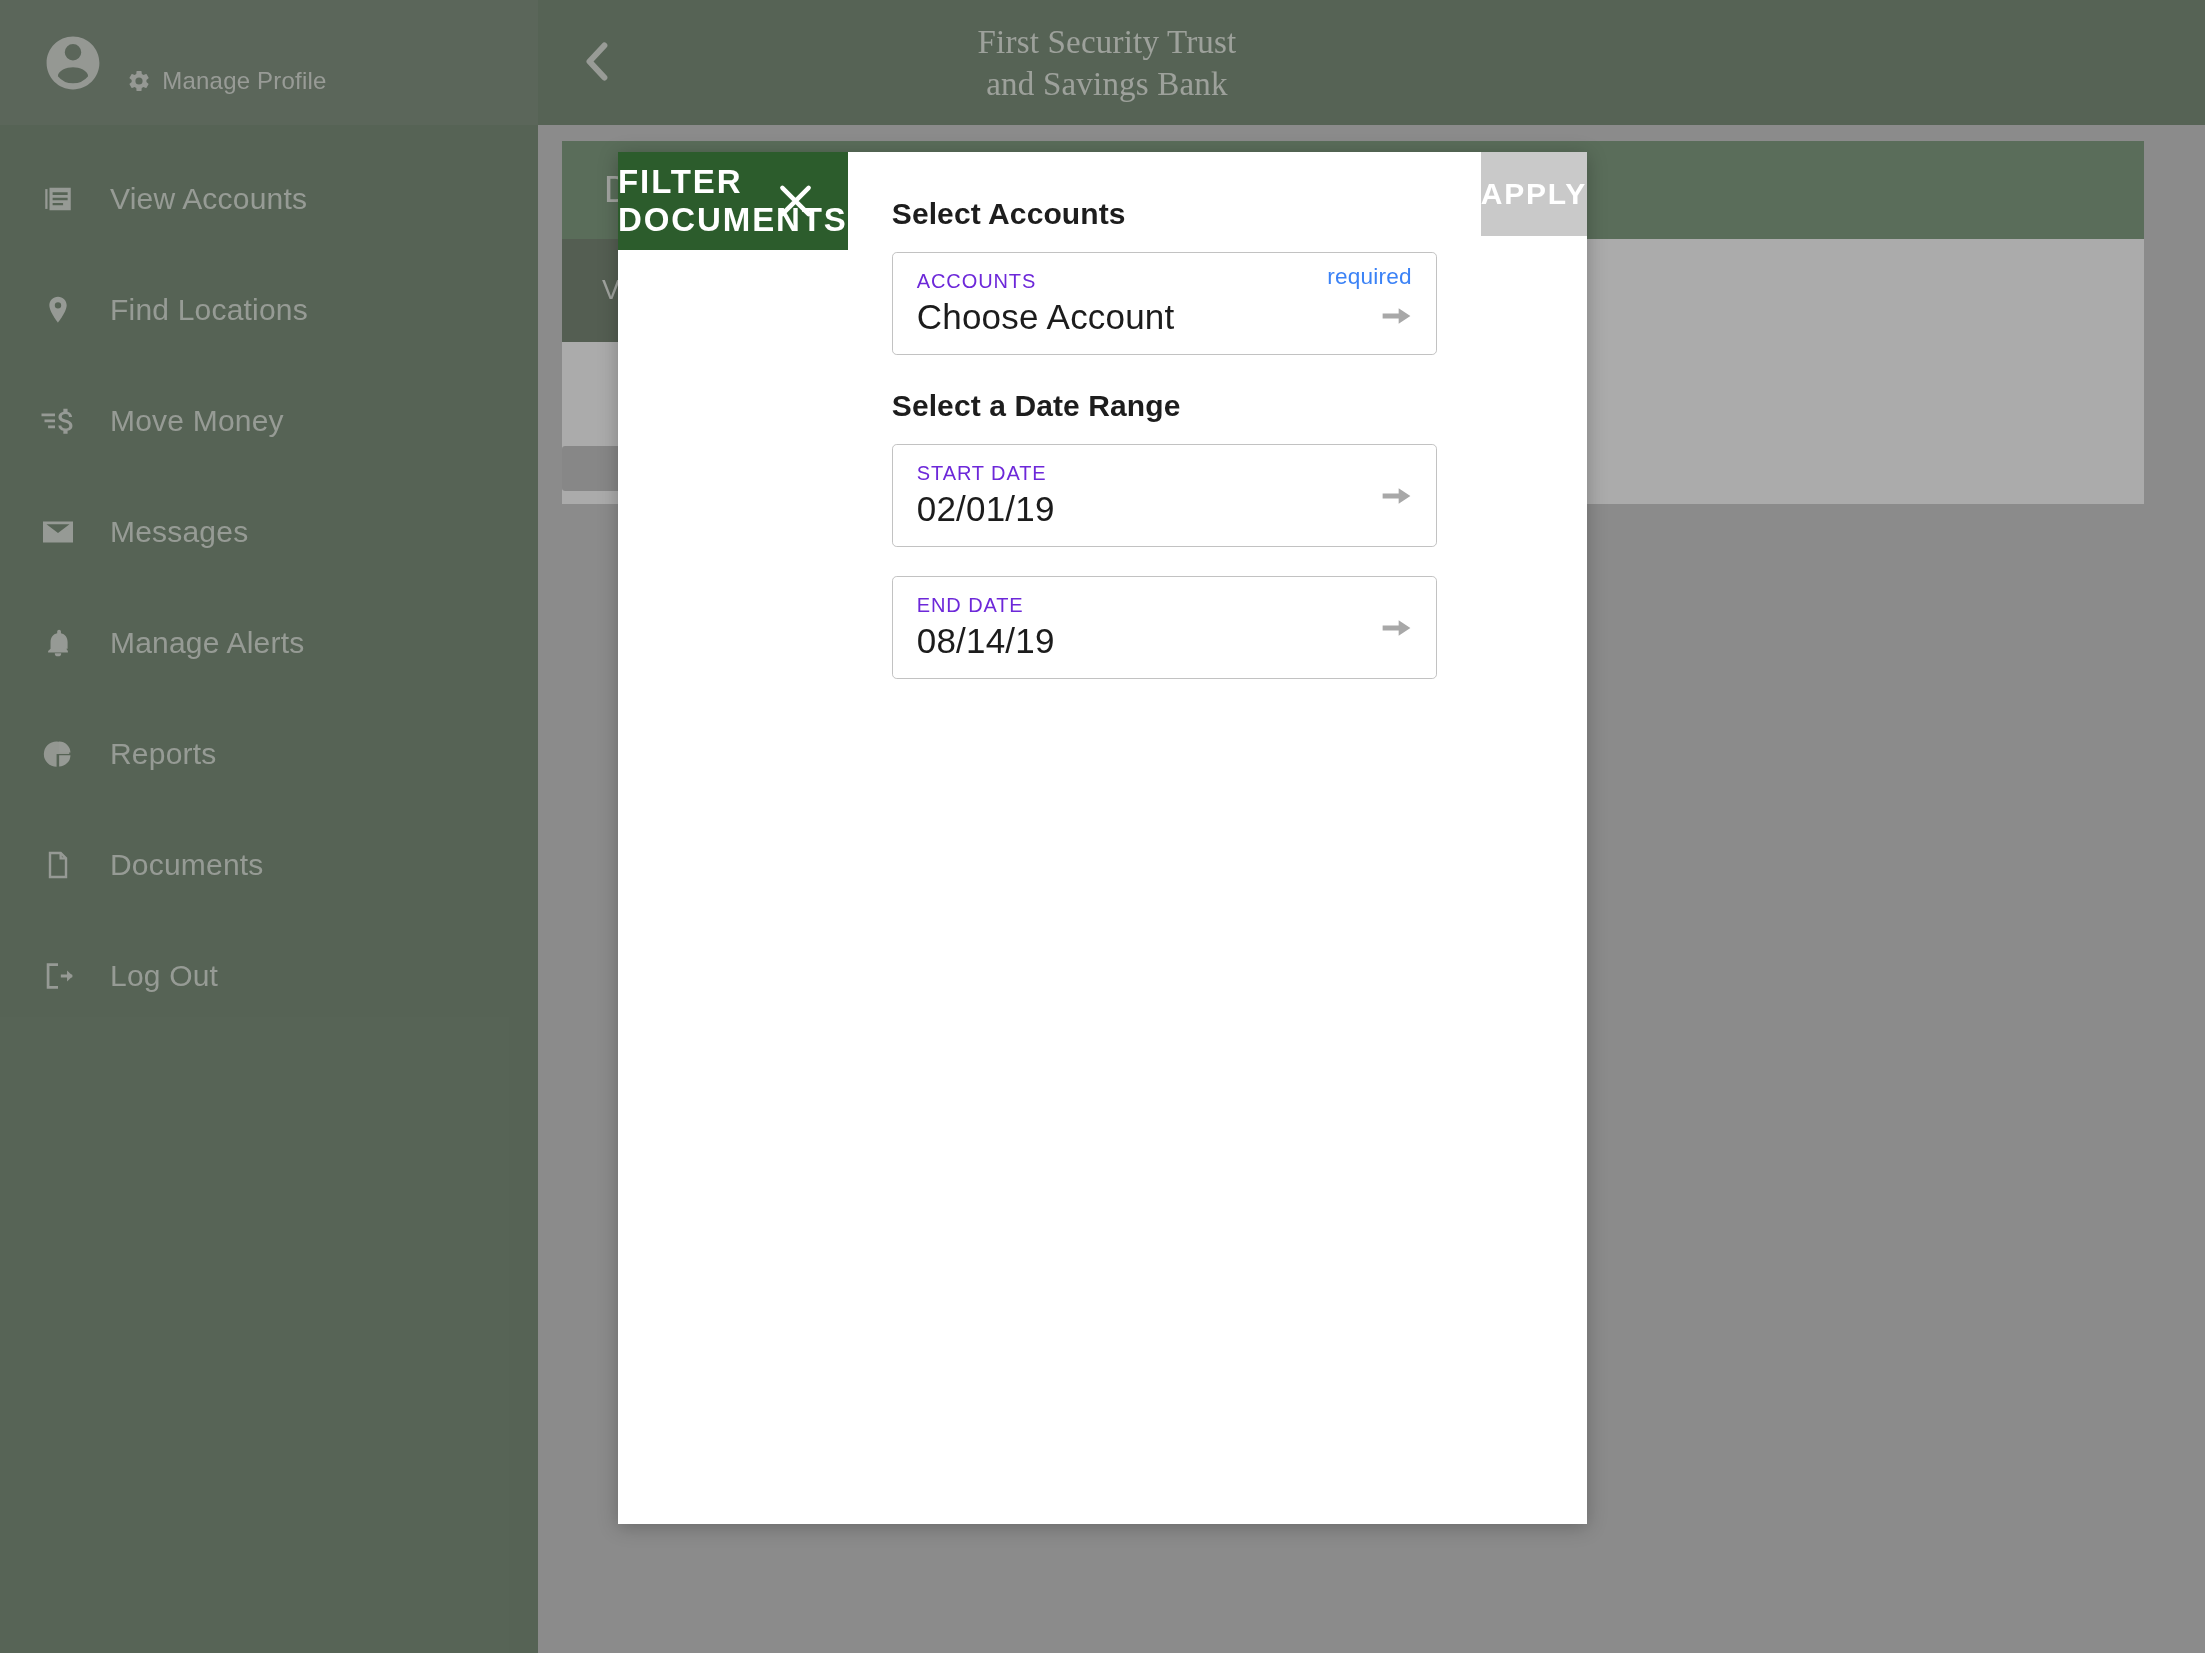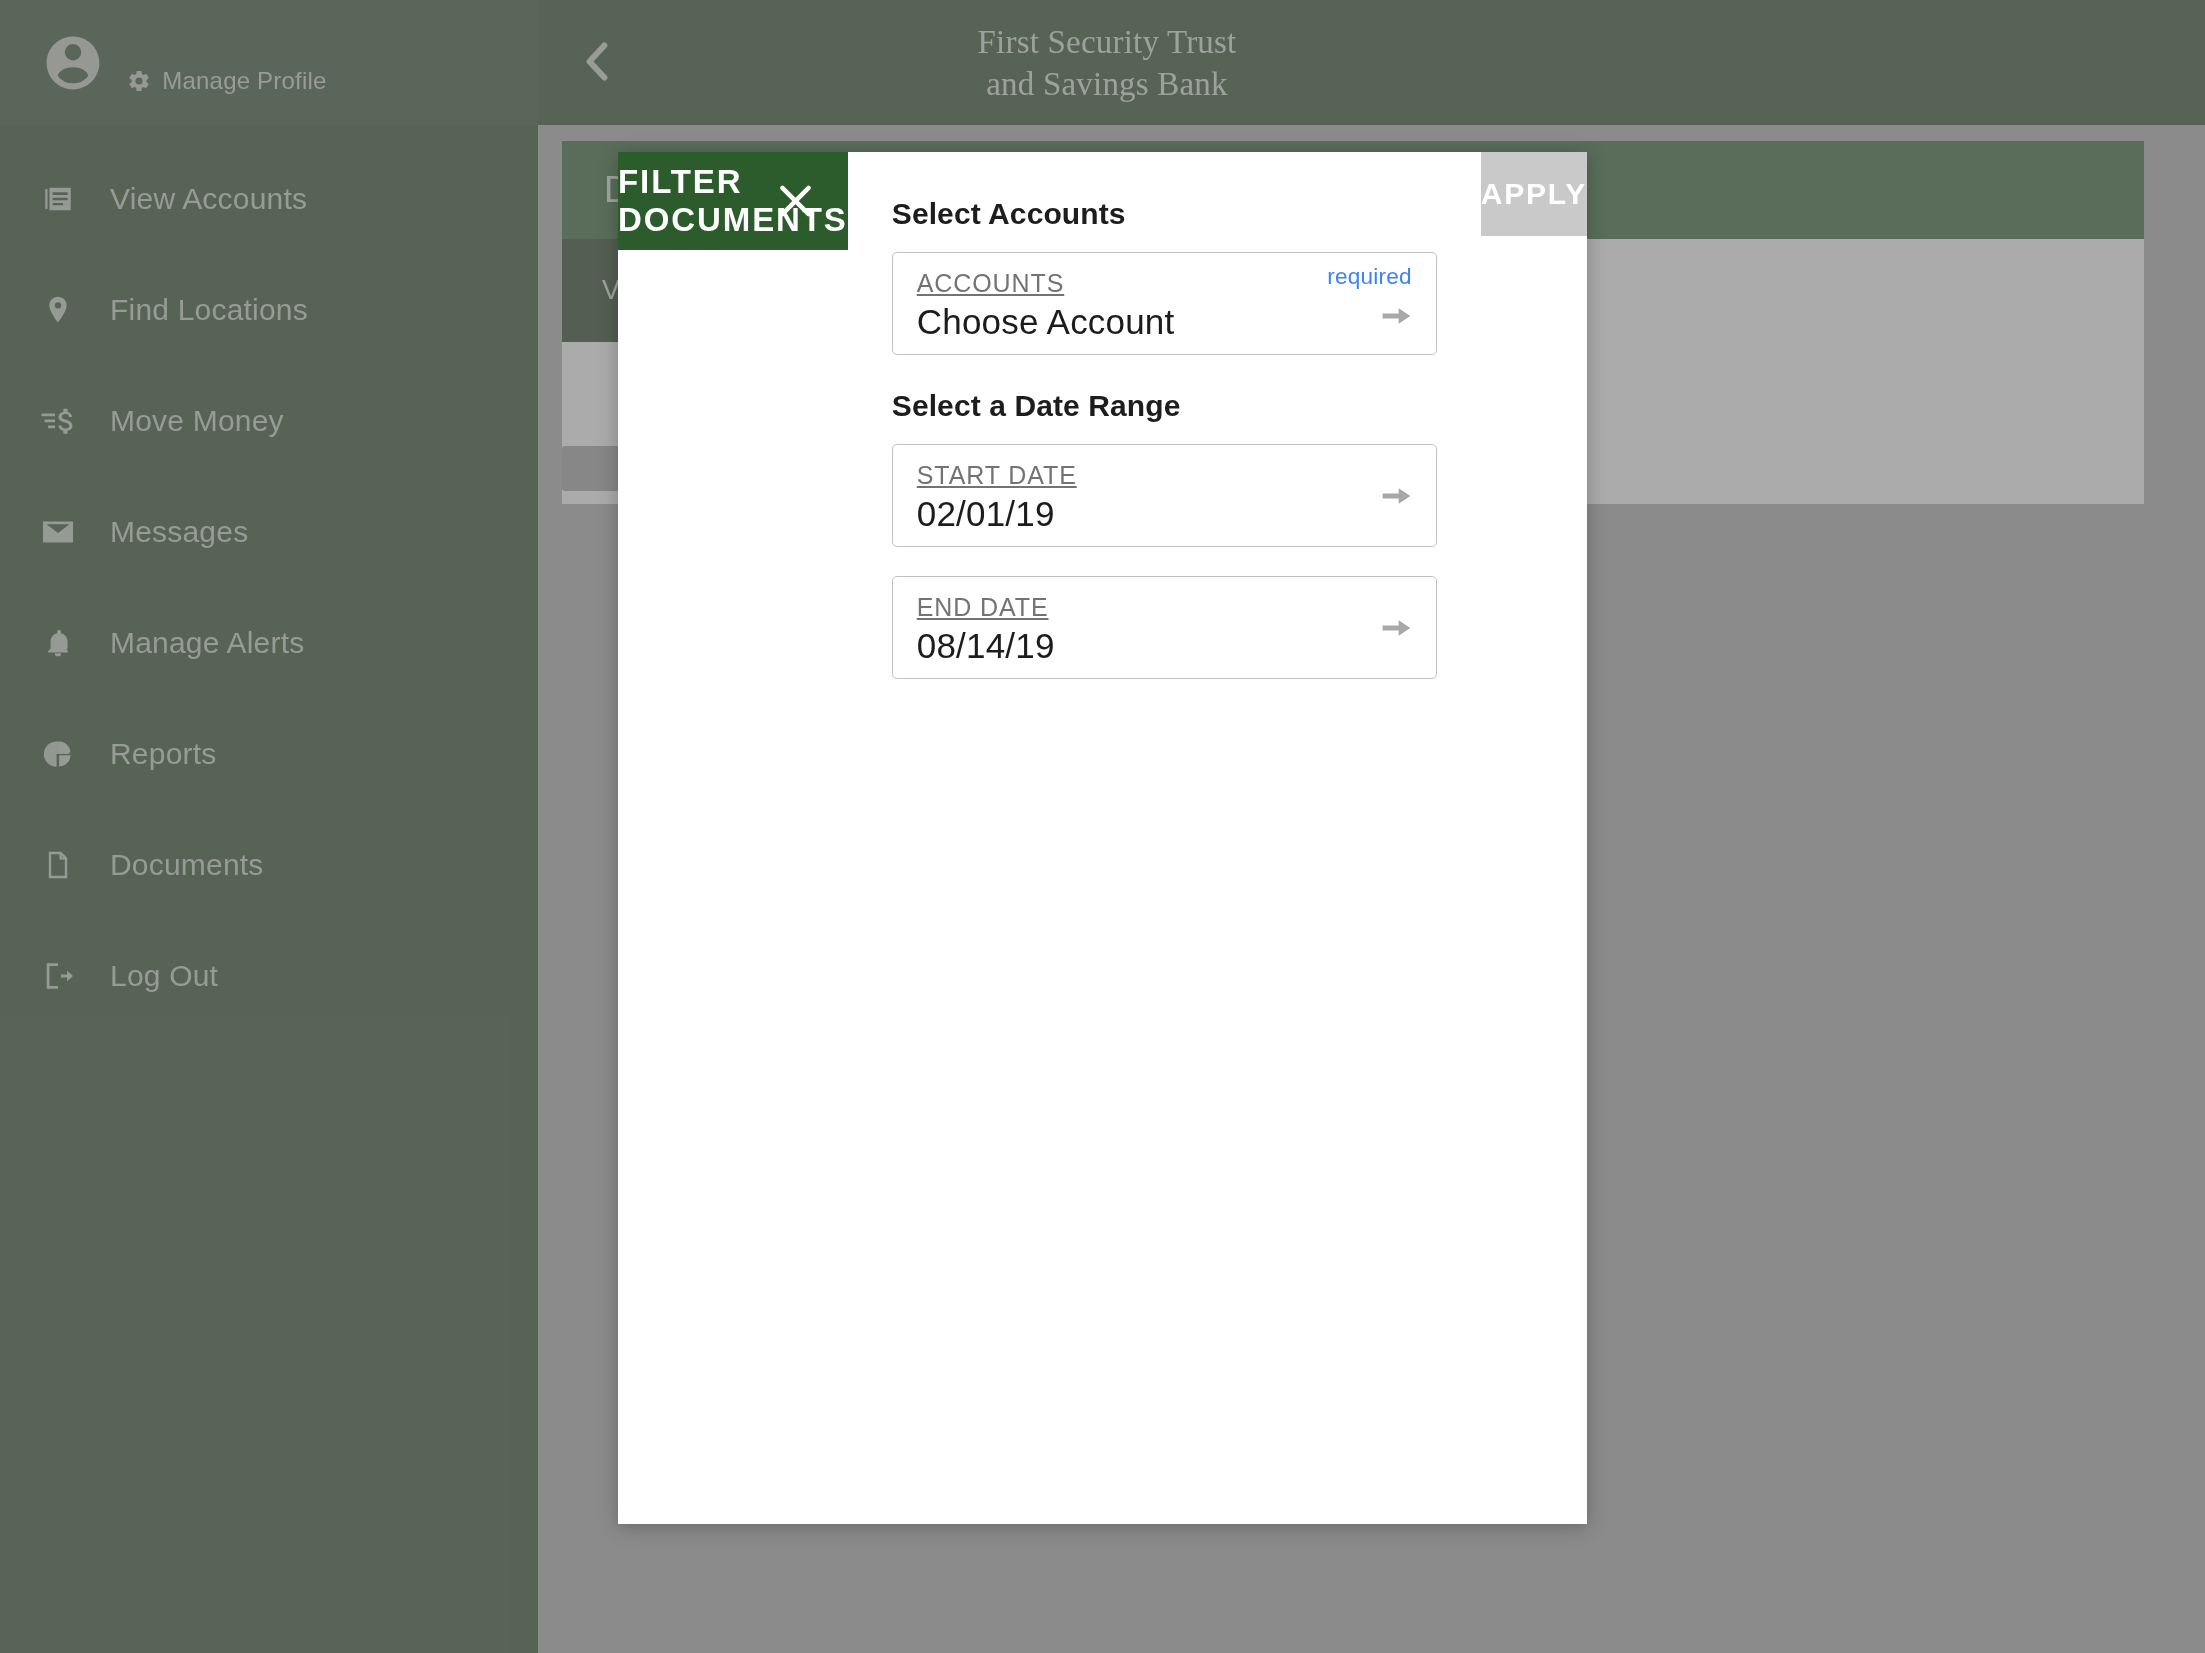--- a/index.html
+++ b/index.html
@@ -232,26 +232,25 @@
     position: relative;
     border: 1.6px solid #c2c2c2;
     border-radius: 4.8px;
     background: #ffffff;
     height: 103px;
     padding: 18px 0 0 24px;
     cursor: pointer;
     margin-bottom: 29px;
   }
   .field-caption {
-    color: #737373;
-    font-size: 25px;
+    color: #6d28d9;
+    font-size: 20px;
     letter-spacing: 0.9px;
     line-height: 1;
     margin-bottom: 8px;
-    text-decoration: underline;
   }
   .field-value {
     color: #1c1c1c;
     font-size: 35px;
     letter-spacing: 0.2px;
     line-height: 1.05;
   }
   .field-required {
     position: absolute;
     right: 24px; top: 11.3px;

